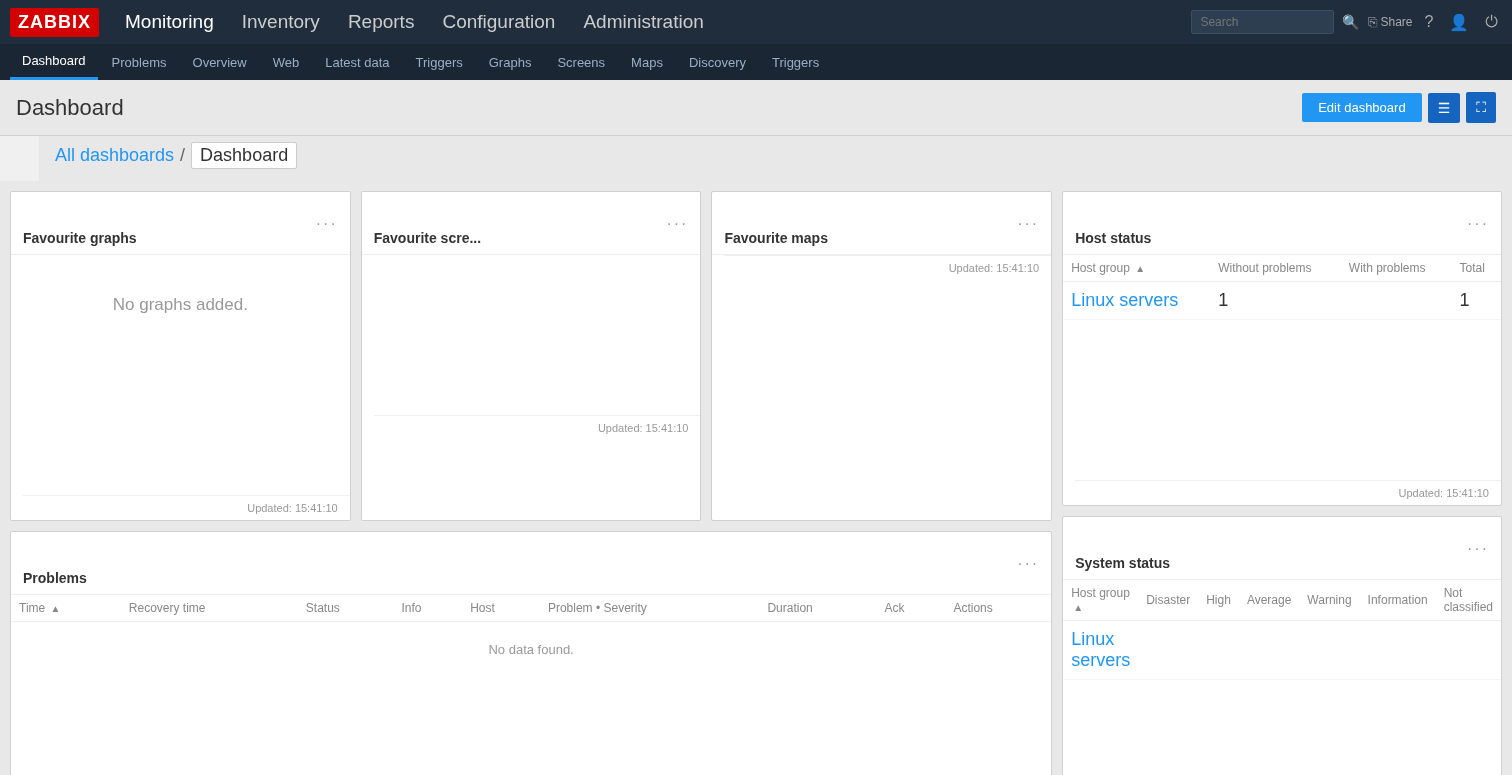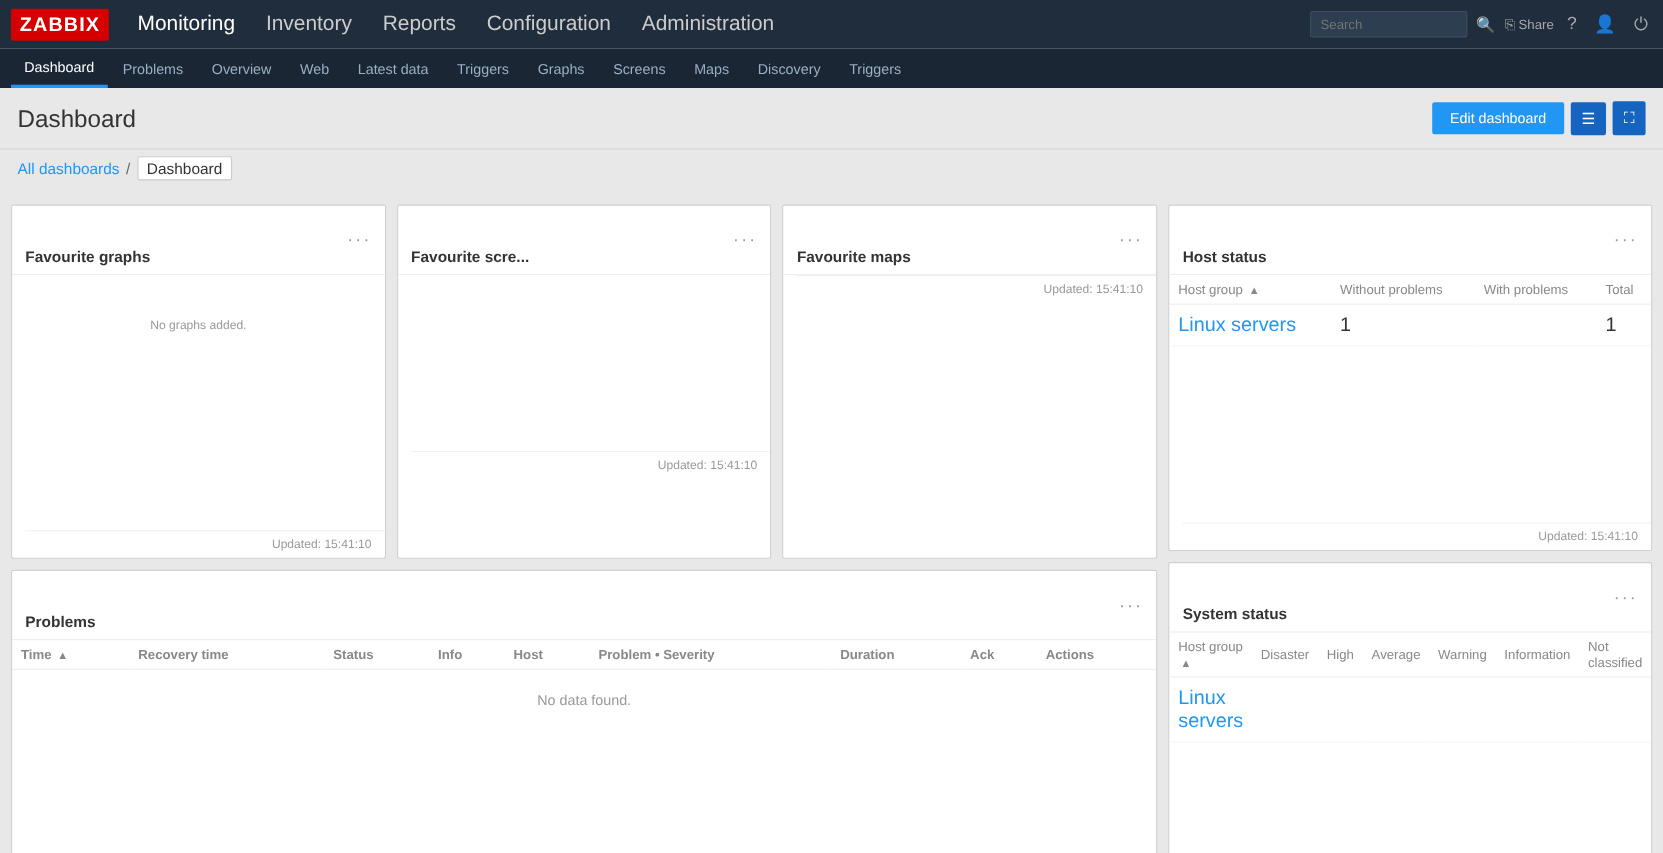--- a/index.html
+++ b/index.html
@@ -144,21 +144,22 @@
       border-radius: 2px;
     }
 
     
     .breadcrumb {
       background: #e8e8e8;
       padding: 6px 16px 12px;
       display: flex;
       align-items: center;
       gap: 6px;
-      font-size: 14px;
+      font-size: 18px;
+      margin-left: 39px;
     }
     .breadcrumb-link {
       color: #2196f3;
       cursor: pointer;
       text-decoration: none;
     }
     .breadcrumb-separator {
       color: #666;
     }
     .breadcrumb-current {
@@ -201,21 +202,21 @@
       font-size: 16px;
       letter-spacing: 2px;
     }
     .widget-body {
       padding: 10px 12px;
     }
     .widget-empty {
       color: #999;
       text-align: center;
       padding: 30px 10px;
-      font-size: 11px;
+      font-size: 17px;
     }
     .widget-footer {
       color: #999;
       font-size: 11px;
       text-align: right;
       padding: 6px 12px;
       border-top: 1px solid #f0f0f0;
       margin-left: 12px;
     }
 
@@ -248,21 +249,21 @@
       margin-left: 2px;
     }
 
     
     .problems-table {
       width: 100%;
       border-collapse: collapse;
     }
     .problems-table th {
       color: #888;
-      font-weight: bold;
+      font-weight: normal;
       font-size: 12px;
       padding: 6px 8px;
       text-align: left;
       border-bottom: 1px solid #eee;
     }
     .problems-table td {
       padding: 20px 8px;
       text-align: center;
       color: #999;
       font-size: 13px;

